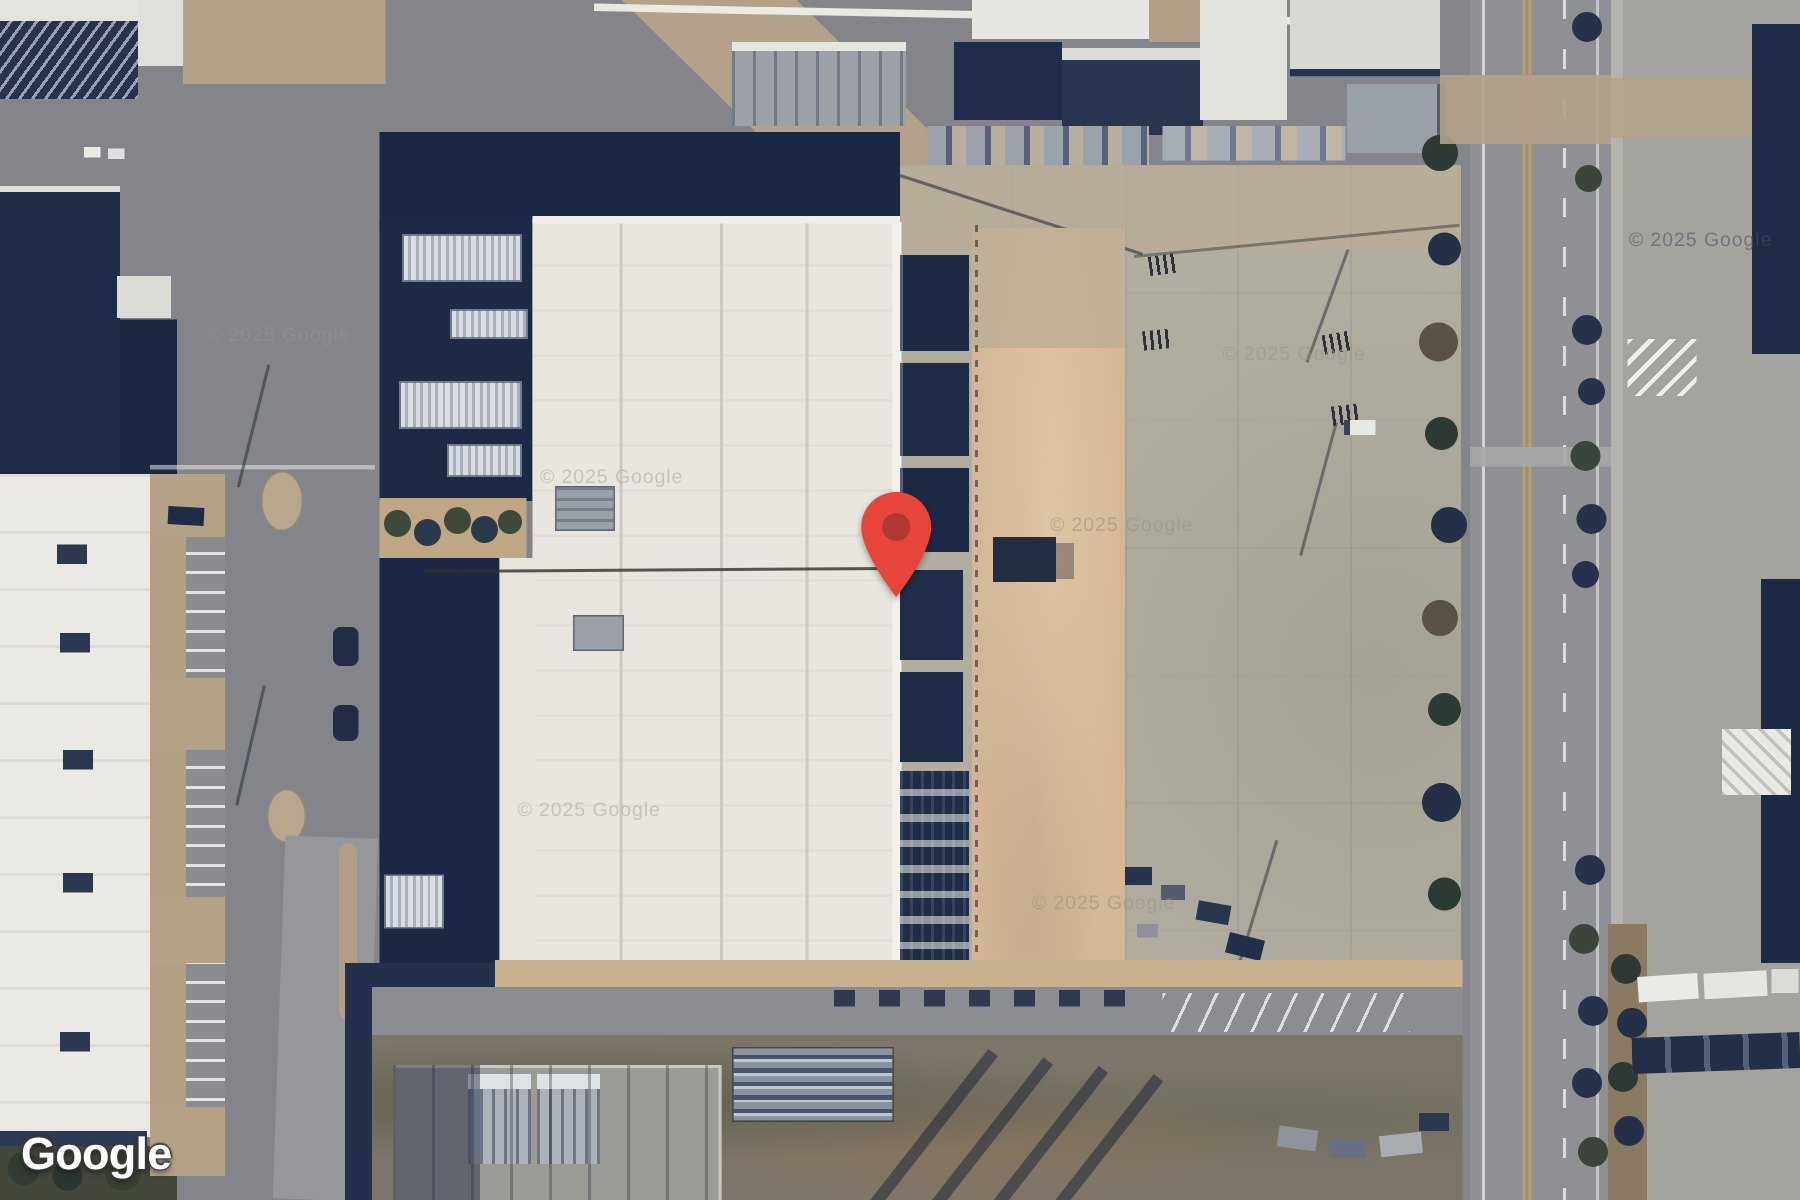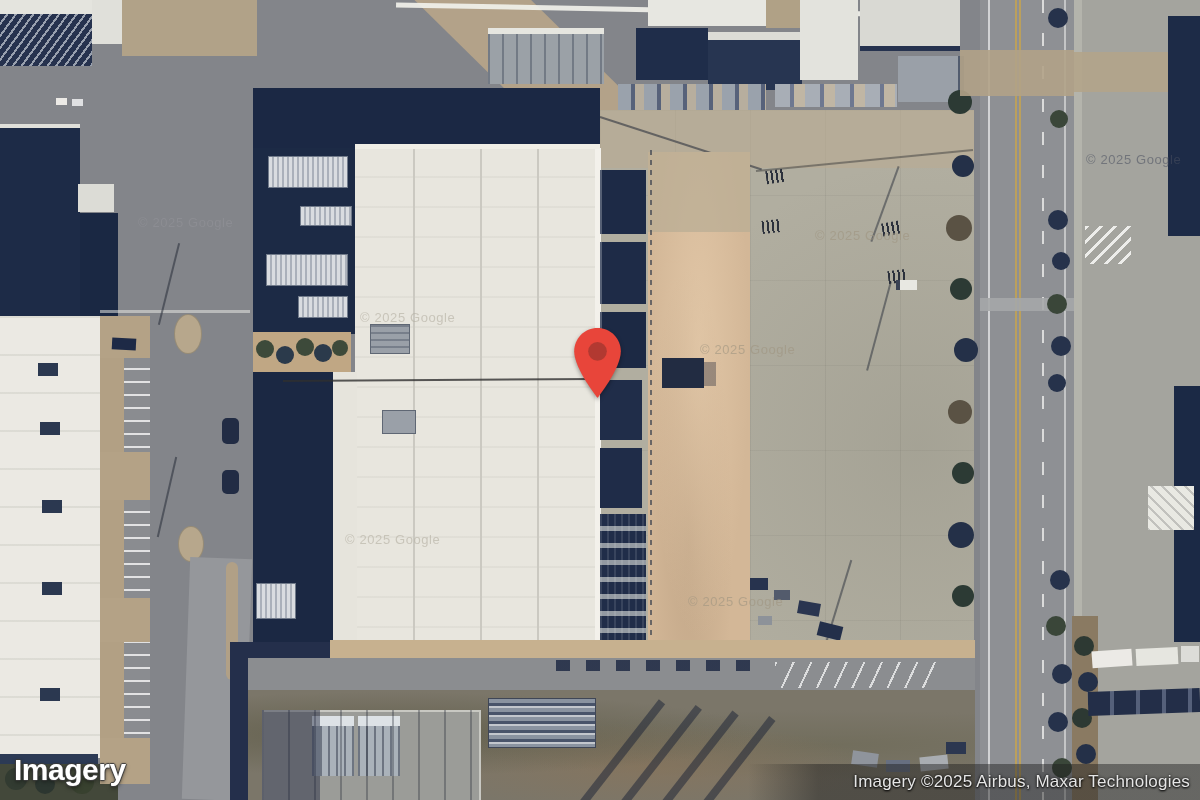--- a/index.html
+++ b/index.html
@@ -209,18 +209,15 @@
   <span class="wm wm-ontan" style="left:700px;top:342px">© 2025 Google</span>
   <span class="wm wm-dark" style="left:1086px;top:152px">© 2025 Google</span>
   <span class="wm wm-onwhite" style="left:345px;top:532px">© 2025 Google</span>
   <span class="wm wm-ontan" style="left:688px;top:594px">© 2025 Google</span>
 
   <svg id="pin" viewBox="0 0 24 36" xmlns="http://www.w3.org/2000/svg">
     <path d="M12 0C5.37 0 0 5.37 0 12c0 9 12 24 12 24s12-15 12-24C24 5.37 18.63 0 12 0z" fill="#E8453A"></path>
     <circle cx="12" cy="12" r="4.8" fill="#B23931"></circle>
   </svg>
 
-  <div id="attr-band">
-    <span id="attr-text">Imagery ©2025 Airbus, Maxar Technologies</span>
-  </div>
-  <div id="glogo">Imagery</div>
+  <div id="glogo">Google</div>
 
 </div>
 
 </body></html>

